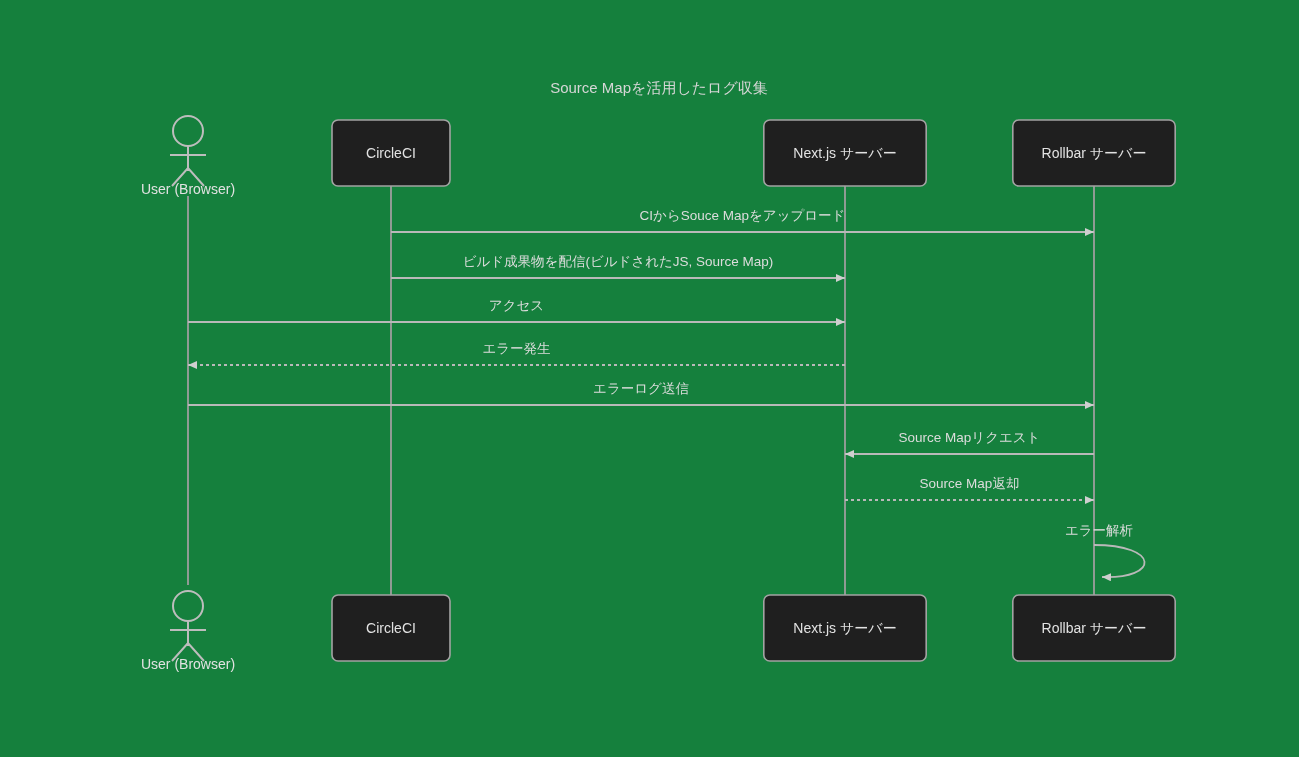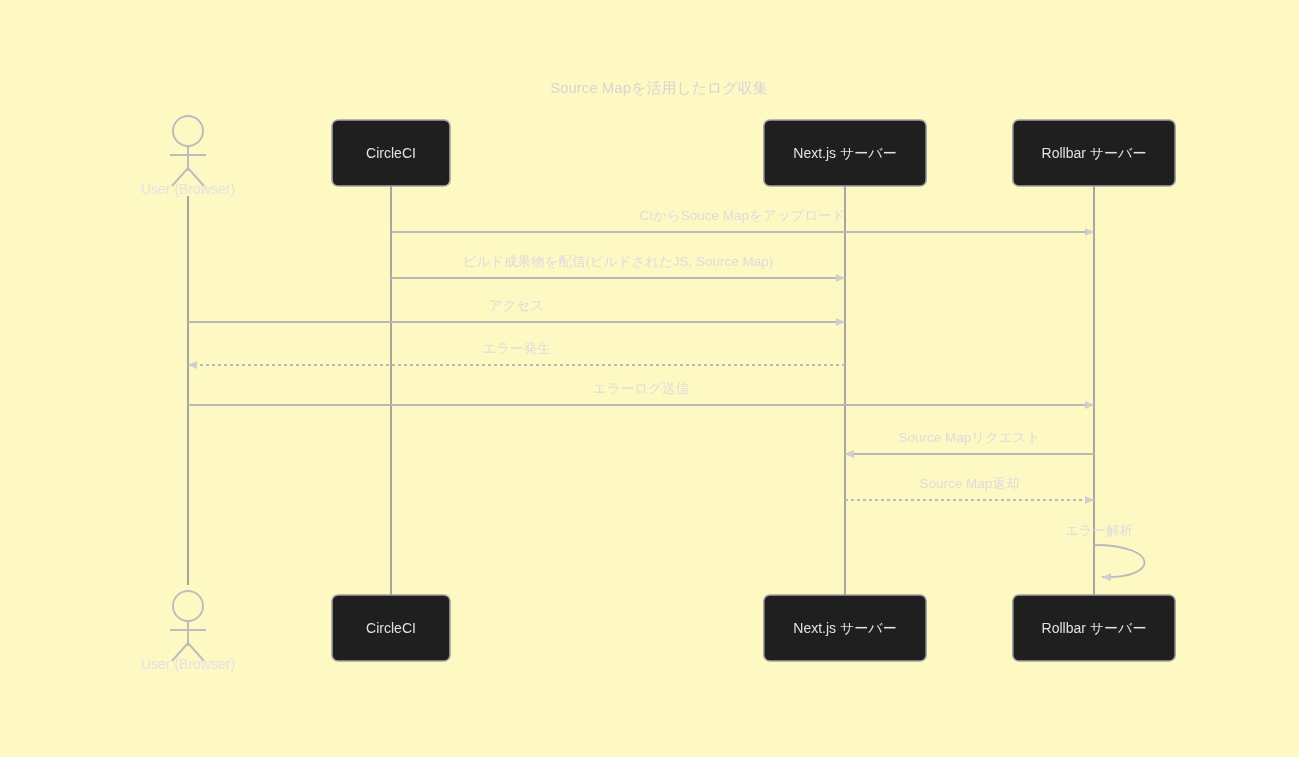--- a/index.html
+++ b/index.html
@@ -10,21 +10,21 @@
   body {
     width: 1299px;
     height: 757px;
     overflow: hidden;
     font-family: "Liberation Sans", "DejaVu Sans", sans-serif;
   }
   #diagram-root {
     position: relative;
     width: 1299px;
     height: 757px;
-    background: #fef9c3;
+    background: #15803d;
   }
   svg#seq-svg {
     position: absolute;
     left: 0;
     top: 0;
     width: 1299px;
     height: 757px;
     display: block;
   }
   .dg-title {

